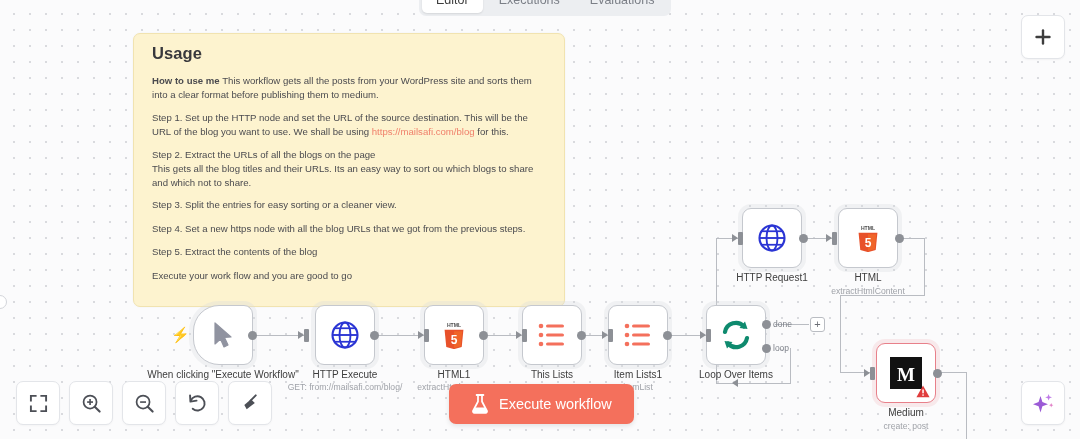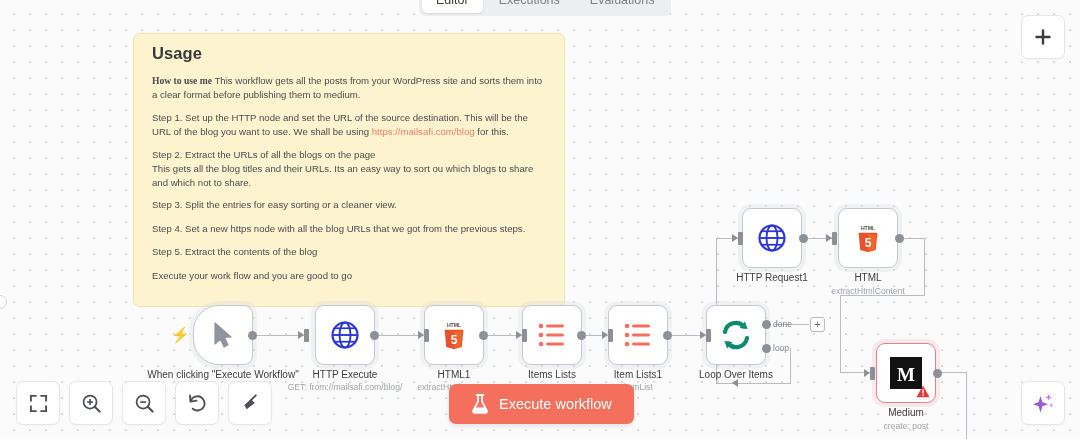--- a/index.html
+++ b/index.html
@@ -36,21 +36,21 @@
   
   #sticky {
     position:absolute; left:133px; top:33px; width:432px; height:274px;
     background:#fdf3cf; border:1px solid #f1e3b0; border-radius:7px;
     padding:10px 18px 10px 18px; overflow:hidden; z-index:5;
     box-shadow:0 0 0 1px rgba(0,0,0,.01);
   }
   #sticky h1 { font-size:16.5px; font-weight:600; color:#38383c; margin-bottom:11px; letter-spacing:.1px;}
   #sticky p { font-size:9.6px; line-height:1.42; color:#4b4b4f; margin-bottom:10px; }
   #sticky p.tight { margin-bottom:9px; }
-  #sticky b { font-weight:700;font-family:Liberation Serif, serif; }
+  #sticky b { font-weight:700; }
   #sticky a { color:#f0806b; text-decoration:none; }
 
   
   .node {
     position:absolute; width:60px; height:60px; background:#fff;
     border:1px solid #c5c8ce; border-radius:9px;
     display:flex; align-items:center; justify-content:center;
     box-shadow:0 0 0 4px rgba(215,217,222,.30);
     z-index:20;
   }
@@ -234,21 +234,21 @@
         <rect x="8" y="2.4" width="18" height="3.2" rx="1.6" fill="#f4705c"></rect>
       <circle cx="3" cy="13" r="2.3" fill="#f4705c"></circle>
         <rect x="8" y="11.4" width="18" height="3.2" rx="1.6" fill="#f4705c"></rect>
       <circle cx="3" cy="22" r="2.3" fill="#f4705c"></circle>
         <rect x="8" y="20.4" width="18" height="3.2" rx="1.6" fill="#f4705c"></rect>
     </svg>
   </div>
   <div class="port" style="left:577px; top:331px;"></div>
   <div class="arrow" style="left:602px; top:331px;"></div>
   <div class="inport" style="left:608px; top:329px;"></div>
-  <div class="node-label" style="left:467px; top:369px;">Items Lists</div>
+  <div class="node-label" style="left:467px; top:369px;">This Lists</div>
 
   <div class="node" style="left:608px; top:305px;">
     <svg width="28" height="26" viewBox="0 0 28 26">
       <circle cx="3" cy="4" r="2.3" fill="#f4705c"></circle>
         <rect x="8" y="2.4" width="18" height="3.2" rx="1.6" fill="#f4705c"></rect>
       <circle cx="3" cy="13" r="2.3" fill="#f4705c"></circle>
         <rect x="8" y="11.4" width="18" height="3.2" rx="1.6" fill="#f4705c"></rect>
       <circle cx="3" cy="22" r="2.3" fill="#f4705c"></circle>
         <rect x="8" y="20.4" width="18" height="3.2" rx="1.6" fill="#f4705c"></rect>
     </svg>

